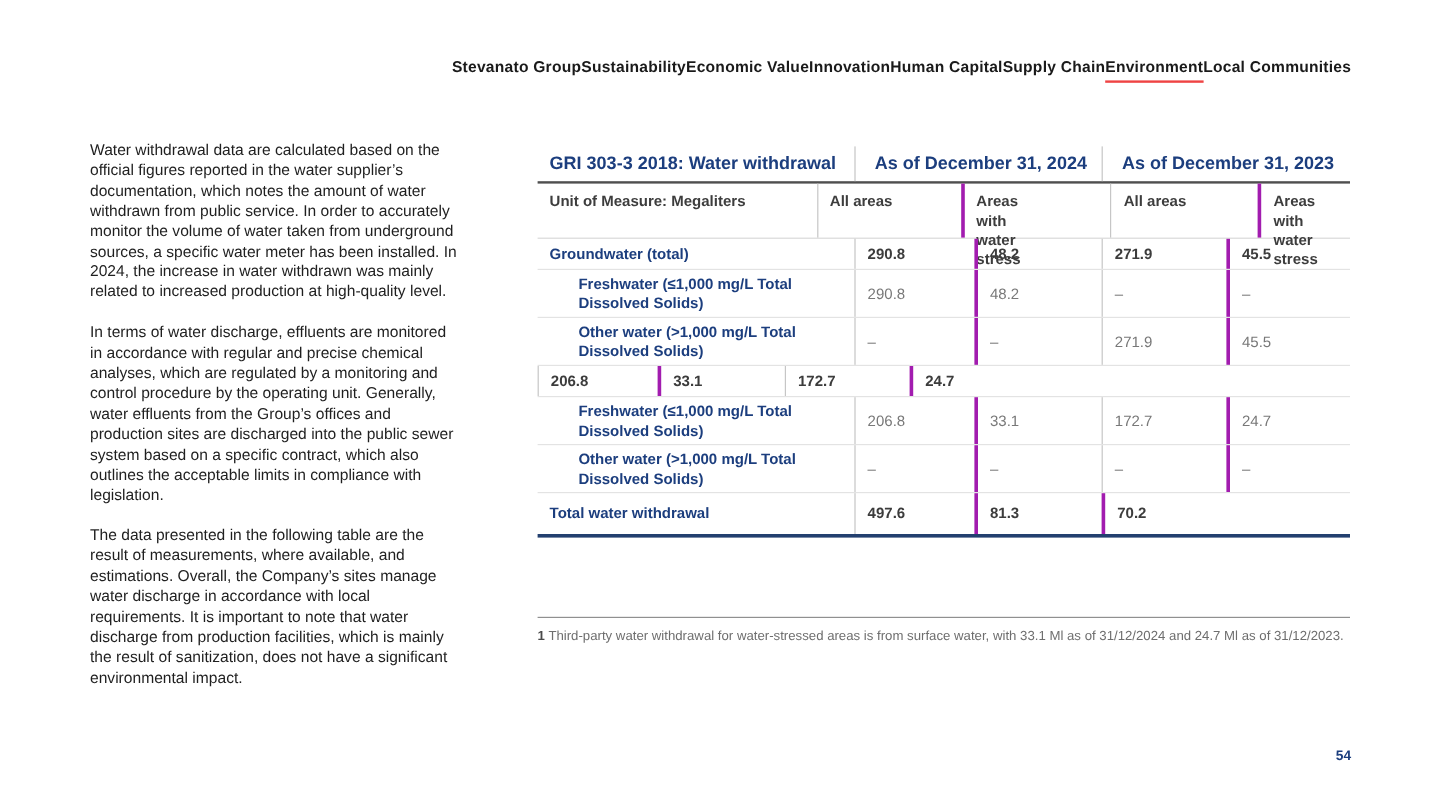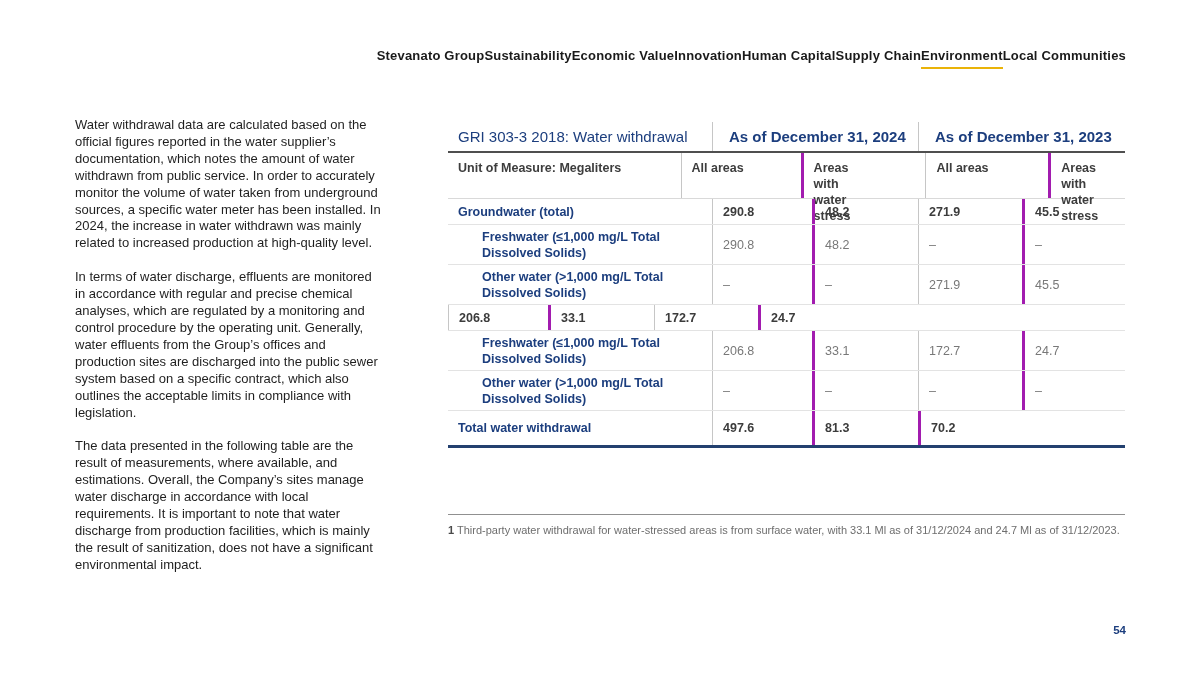--- a/index.html
+++ b/index.html
@@ -8,42 +8,42 @@
 
   
   .topnav {
     position: absolute; left: 75px; top: 48px; width: 1051px;
     display: flex; justify-content: flex-end; align-items: flex-start;
   }
   .nav-item {
     font-size: 13px; font-weight: bold; color: #1a1a1a;
     letter-spacing: 0.2px; padding-bottom: 4px; cursor: pointer; white-space: nowrap;
   }
-  .nav-item.active { border-bottom: 2px solid #eab308; }
+  .nav-item.active { border-bottom: 2px solid #ef4444; }
 
   
   .article {
     position: absolute; left: 75px; top: 117px; width: 308px;
     font-size: 13px; line-height: 16.9px; color: #1f1f1f;
   }
   .article p { margin-bottom: 17px; }
 
   
   .gri-table { position: absolute; left: 448px; top: 122px; width: 677px; }
 
   .t-row { display: flex; width: 677px; }
   .c0 { width: 264px; } .c1 { width: 100px; } .c2 { width: 106px; }
   .c3 { width: 104px; } .c4 { width: 103px; }
   .cell { padding-left: 10px; padding-right: 6px; }
 
   .group-sep { border-left: 1px solid #c6c6c6; }
   .sub-sep   { border-left: 3px solid #a21caf; }
 
   .title-row { height: 31px; align-items: center; border-bottom: 2px solid #4f4f4f; }
-  .table-title { font-size: 15px; font-weight: normal; color: #1c3e7e; }
+  .table-title { font-size: 15px; font-weight: bold; color: #1c3e7e; }
   .group-head  { font-size: 15px; font-weight: bold; color: #1c3e7e;
                  height: 100%; display: flex; align-items: center; padding-left: 16px; }
 
   .head-row { height: 46px; border-bottom: 1px solid #d9d9d9; gap: 46px; }
   .head-row .cell { padding-top: 7px; font-size: 12.5px; font-weight: bold; color: #3d3d3d; line-height: 16px; }
 
   .body-row { border-bottom: 1px solid #e3e3e3; align-items: center; }
   .row-total { height: 26px; }
   .row-sub   { height: 40px; }
   .row-grand { height: 37px; border-bottom: 3px solid #23406f; }

